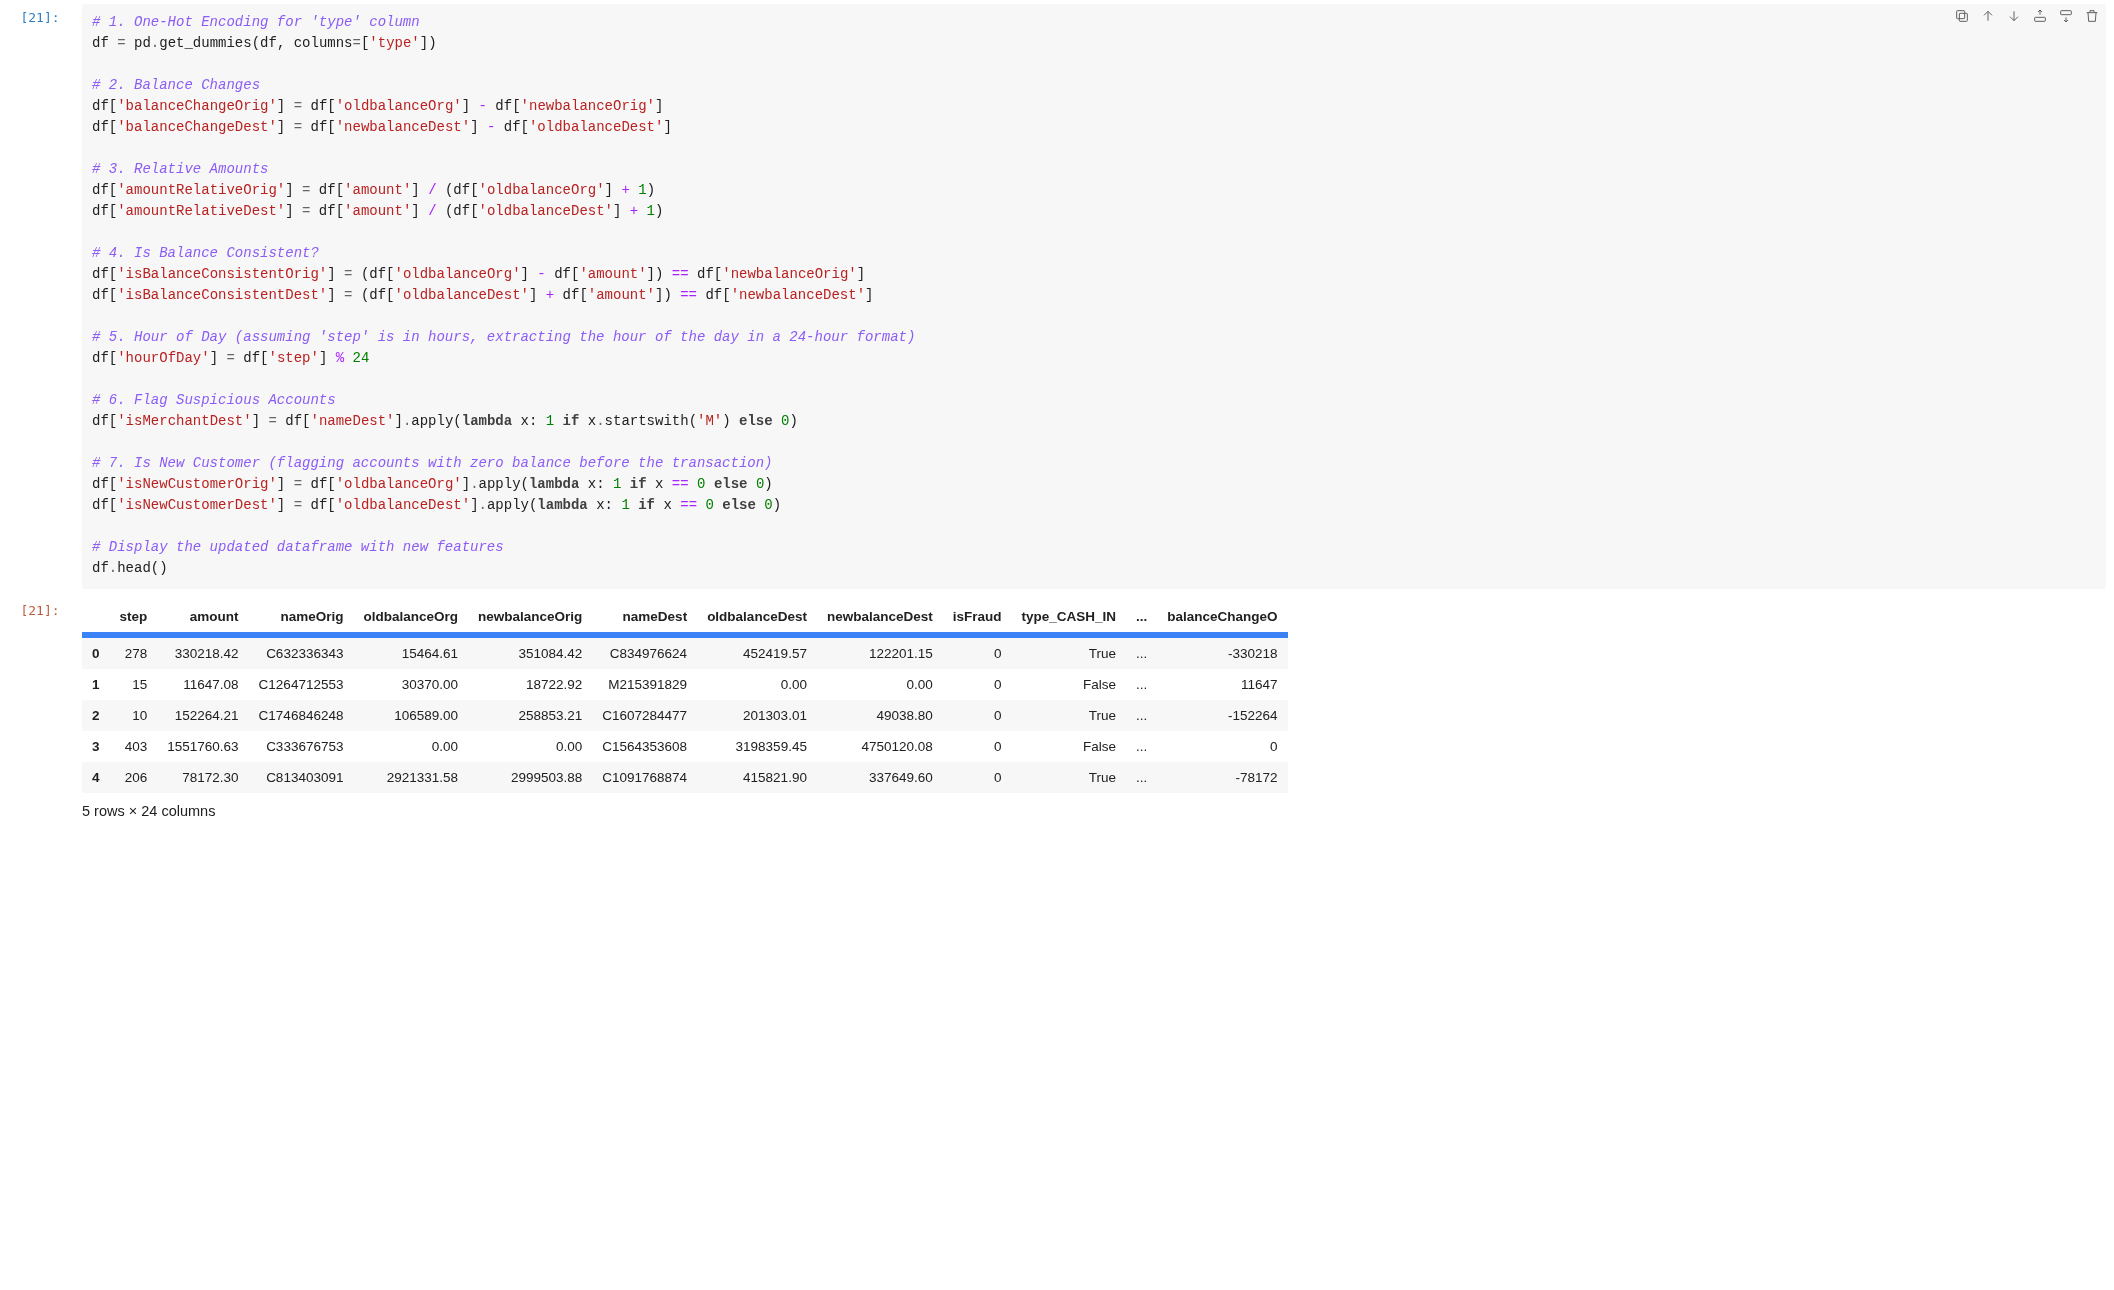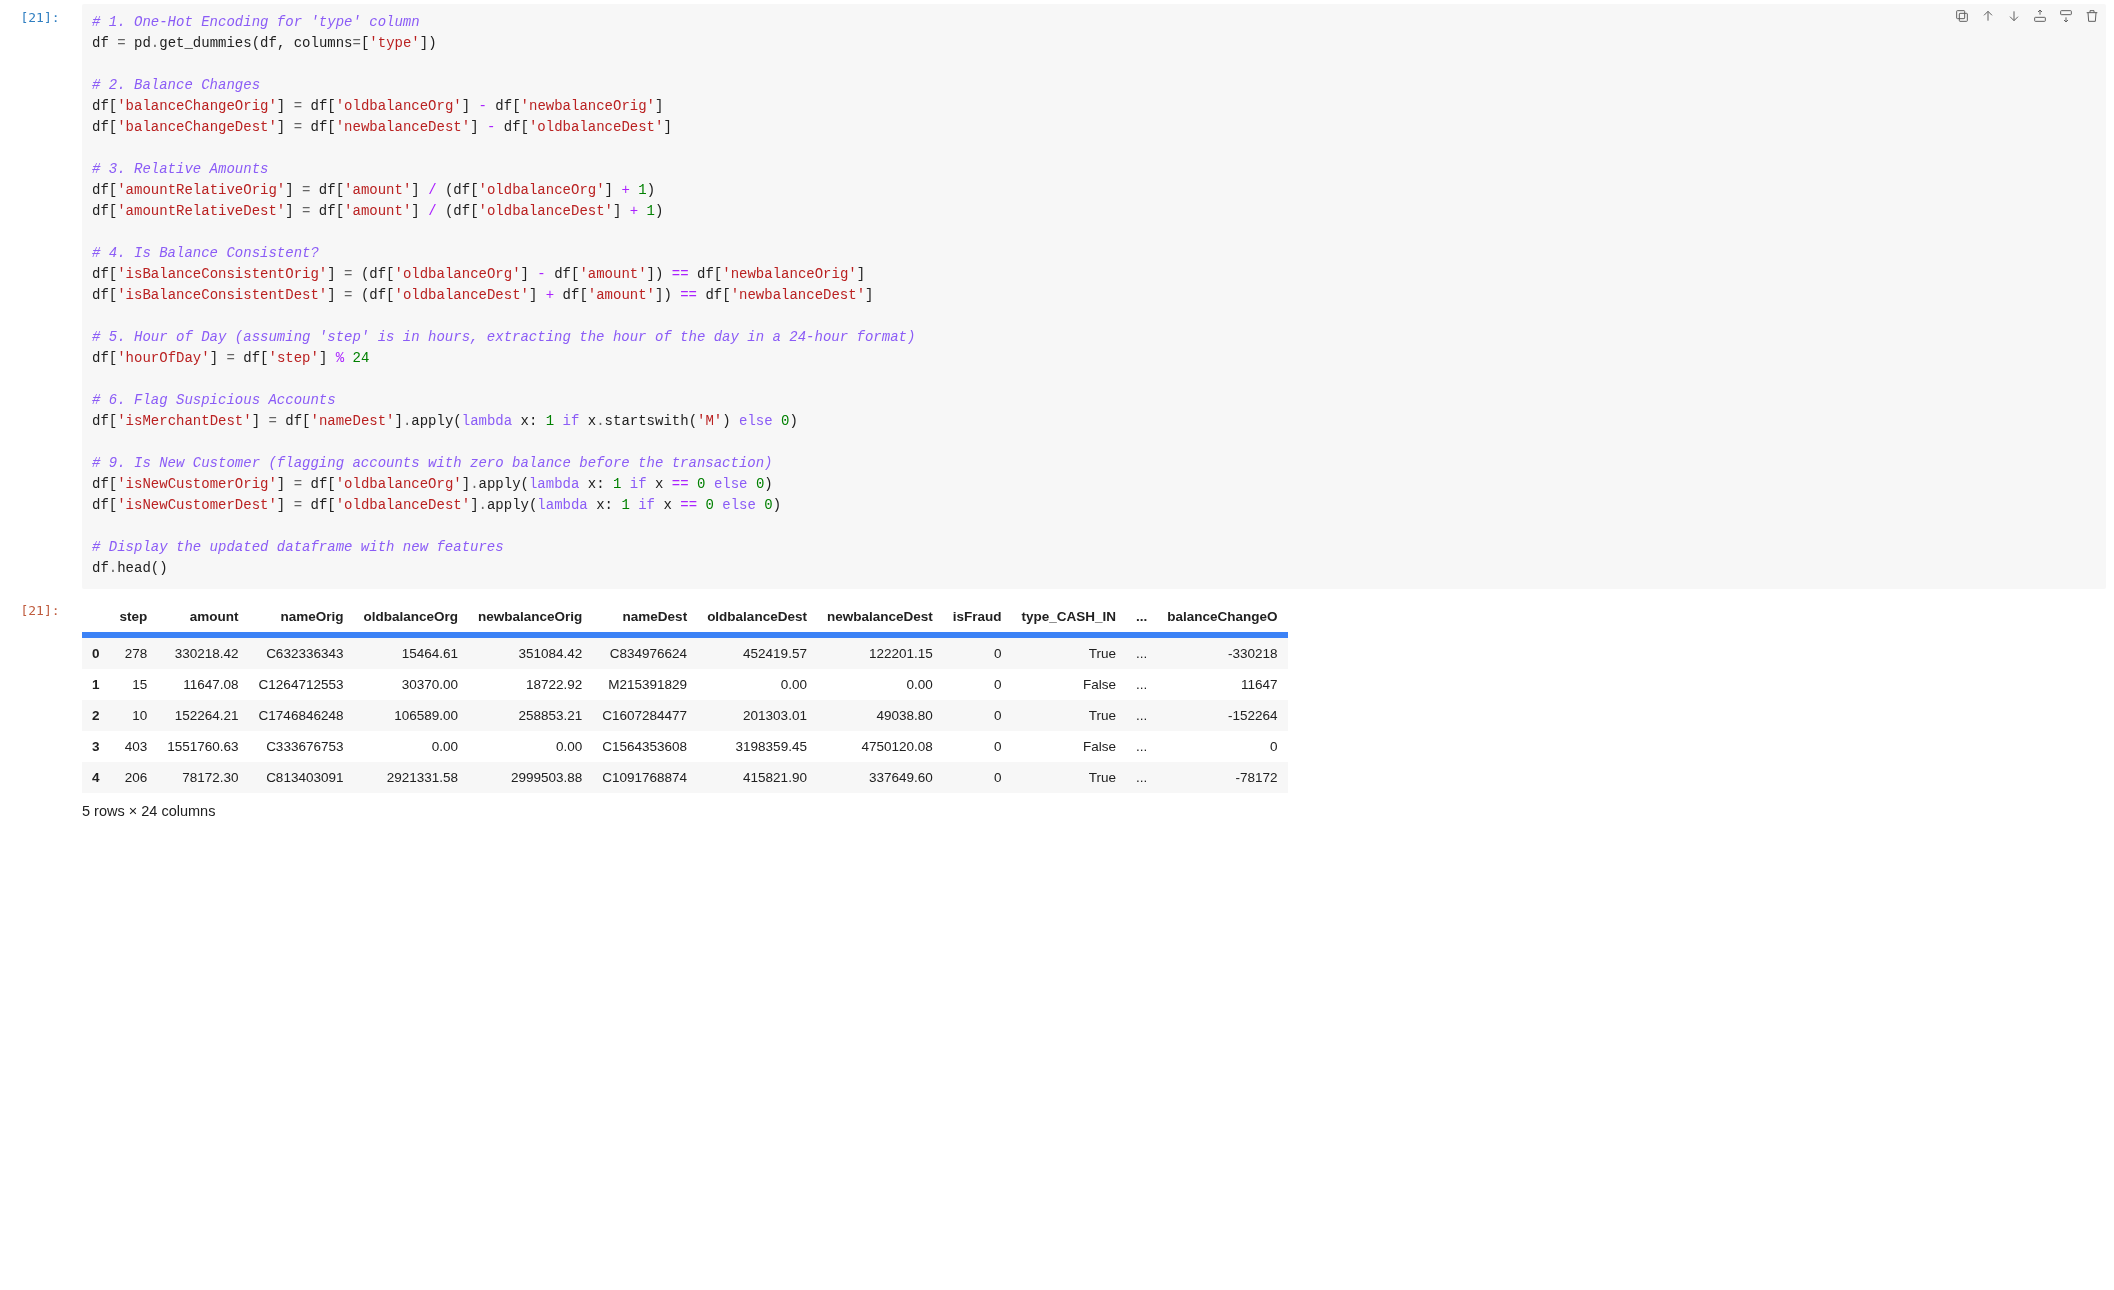--- a/index.html
+++ b/index.html
@@ -60,21 +60,21 @@
   .toolbar svg { width: 16px; height: 16px; stroke: #616161; fill: none; stroke-width: 1.5; }
 
   
   .tok-cm { color: #8b5cf6; font-style: italic; }   
   .tok-nm { color: #212121; }                        
   .tok-op { color: #aa22ff; }                        
   .tok-eq { color: #666666; }                        
   .tok-pn { color: #212121; }                        
   .tok-s  { color: #ba2121; }                        
   .tok-n  { color: #008000; }                        
-  .tok-kw { color: #8b5cf6; font-weight: normal; }     
+  .tok-kw { color: #404040; font-weight: bold; }     
   .tok-dot{ color: #666666; }
 
   
   .df-wrap {
     overflow-x: auto;
     margin-top: 4px;
   }
   table.dataframe {
     border-collapse: collapse;
     font-size: 13.5px;
@@ -167,21 +167,21 @@
 <span class="tok-cm"># 4. Is Balance Consistent?</span>
 <span class="tok-nm">df</span><span class="tok-pn">[</span><span class="tok-s">'isBalanceConsistentOrig'</span><span class="tok-pn">] </span><span class="tok-eq">=</span><span class="tok-nm"> </span><span class="tok-pn">(</span><span class="tok-nm">df</span><span class="tok-pn">[</span><span class="tok-s">'oldbalanceOrg'</span><span class="tok-pn">] </span><span class="tok-op">-</span><span class="tok-nm"> df</span><span class="tok-pn">[</span><span class="tok-s">'amount'</span><span class="tok-pn">]) </span><span class="tok-op">==</span><span class="tok-nm"> df</span><span class="tok-pn">[</span><span class="tok-s">'newbalanceOrig'</span><span class="tok-pn">]</span>
 <span class="tok-nm">df</span><span class="tok-pn">[</span><span class="tok-s">'isBalanceConsistentDest'</span><span class="tok-pn">] </span><span class="tok-eq">=</span><span class="tok-nm"> </span><span class="tok-pn">(</span><span class="tok-nm">df</span><span class="tok-pn">[</span><span class="tok-s">'oldbalanceDest'</span><span class="tok-pn">] </span><span class="tok-op">+</span><span class="tok-nm"> df</span><span class="tok-pn">[</span><span class="tok-s">'amount'</span><span class="tok-pn">]) </span><span class="tok-op">==</span><span class="tok-nm"> df</span><span class="tok-pn">[</span><span class="tok-s">'newbalanceDest'</span><span class="tok-pn">]</span>
 
 <span class="tok-cm"># 5. Hour of Day (assuming 'step' is in hours, extracting the hour of the day in a 24-hour format)</span>
 <span class="tok-nm">df</span><span class="tok-pn">[</span><span class="tok-s">'hourOfDay'</span><span class="tok-pn">] </span><span class="tok-eq">=</span><span class="tok-nm"> df</span><span class="tok-pn">[</span><span class="tok-s">'step'</span><span class="tok-pn">] </span><span class="tok-op">%</span><span class="tok-nm"> </span><span class="tok-n">24</span>
 
 <span class="tok-cm"># 6. Flag Suspicious Accounts</span>
 <span class="tok-nm">df</span><span class="tok-pn">[</span><span class="tok-s">'isMerchantDest'</span><span class="tok-pn">] </span><span class="tok-eq">=</span><span class="tok-nm"> df</span><span class="tok-pn">[</span><span class="tok-s">'nameDest'</span><span class="tok-pn">]</span><span class="tok-dot">.</span><span class="tok-nm">apply</span><span class="tok-pn">(</span><span class="tok-kw">lambda</span><span class="tok-nm"> x: </span><span class="tok-n">1</span><span class="tok-nm"> </span><span class="tok-kw">if</span><span class="tok-nm"> x</span><span class="tok-dot">.</span><span class="tok-nm">startswith</span><span class="tok-pn">(</span><span class="tok-s">'M'</span><span class="tok-pn">) </span><span class="tok-kw">else</span><span class="tok-nm"> </span><span class="tok-n">0</span><span class="tok-pn">)</span>
 
-<span class="tok-cm"># 9. Is New Customer (flagging accounts with zero balance before the transaction)</span>
+<span class="tok-cm"># 7. Is New Customer (flagging accounts with zero balance before the transaction)</span>
 <span class="tok-nm">df</span><span class="tok-pn">[</span><span class="tok-s">'isNewCustomerOrig'</span><span class="tok-pn">] </span><span class="tok-eq">=</span><span class="tok-nm"> df</span><span class="tok-pn">[</span><span class="tok-s">'oldbalanceOrg'</span><span class="tok-pn">]</span><span class="tok-dot">.</span><span class="tok-nm">apply</span><span class="tok-pn">(</span><span class="tok-kw">lambda</span><span class="tok-nm"> x: </span><span class="tok-n">1</span><span class="tok-nm"> </span><span class="tok-kw">if</span><span class="tok-nm"> x </span><span class="tok-op">==</span><span class="tok-nm"> </span><span class="tok-n">0</span><span class="tok-nm"> </span><span class="tok-kw">else</span><span class="tok-nm"> </span><span class="tok-n">0</span><span class="tok-pn">)</span>
 <span class="tok-nm">df</span><span class="tok-pn">[</span><span class="tok-s">'isNewCustomerDest'</span><span class="tok-pn">] </span><span class="tok-eq">=</span><span class="tok-nm"> df</span><span class="tok-pn">[</span><span class="tok-s">'oldbalanceDest'</span><span class="tok-pn">]</span><span class="tok-dot">.</span><span class="tok-nm">apply</span><span class="tok-pn">(</span><span class="tok-kw">lambda</span><span class="tok-nm"> x: </span><span class="tok-n">1</span><span class="tok-nm"> </span><span class="tok-kw">if</span><span class="tok-nm"> x </span><span class="tok-op">==</span><span class="tok-nm"> </span><span class="tok-n">0</span><span class="tok-nm"> </span><span class="tok-kw">else</span><span class="tok-nm"> </span><span class="tok-n">0</span><span class="tok-pn">)</span>
 
 <span class="tok-cm"># Display the updated dataframe with new features</span>
 <span class="tok-nm">df</span><span class="tok-dot">.</span><span class="tok-nm">head</span><span class="tok-pn">()</span></div>
   </div>
 </div>
 
 <div class="cell" style="margin-top:4px;">
   <div class="prompt output">[21]:</div>

